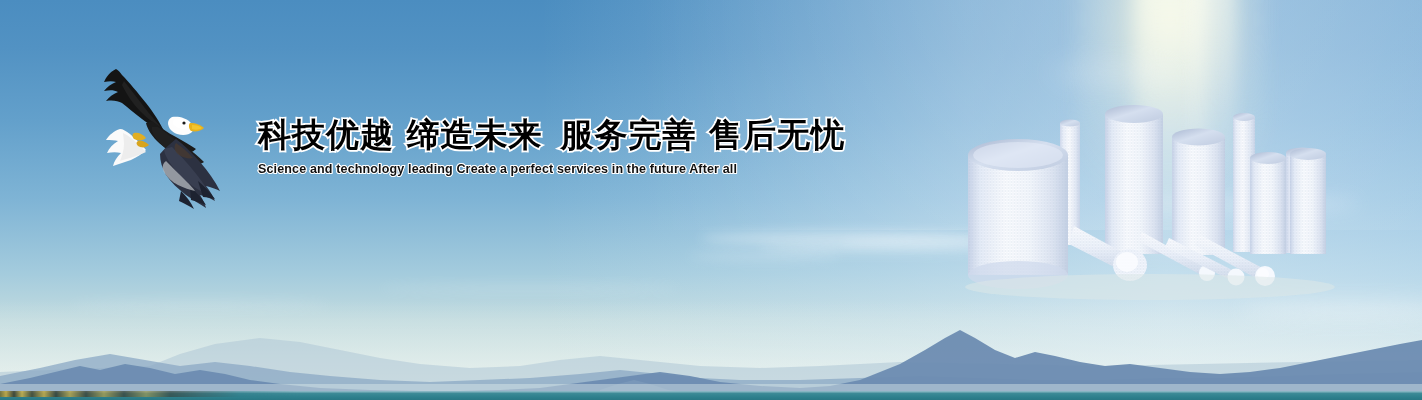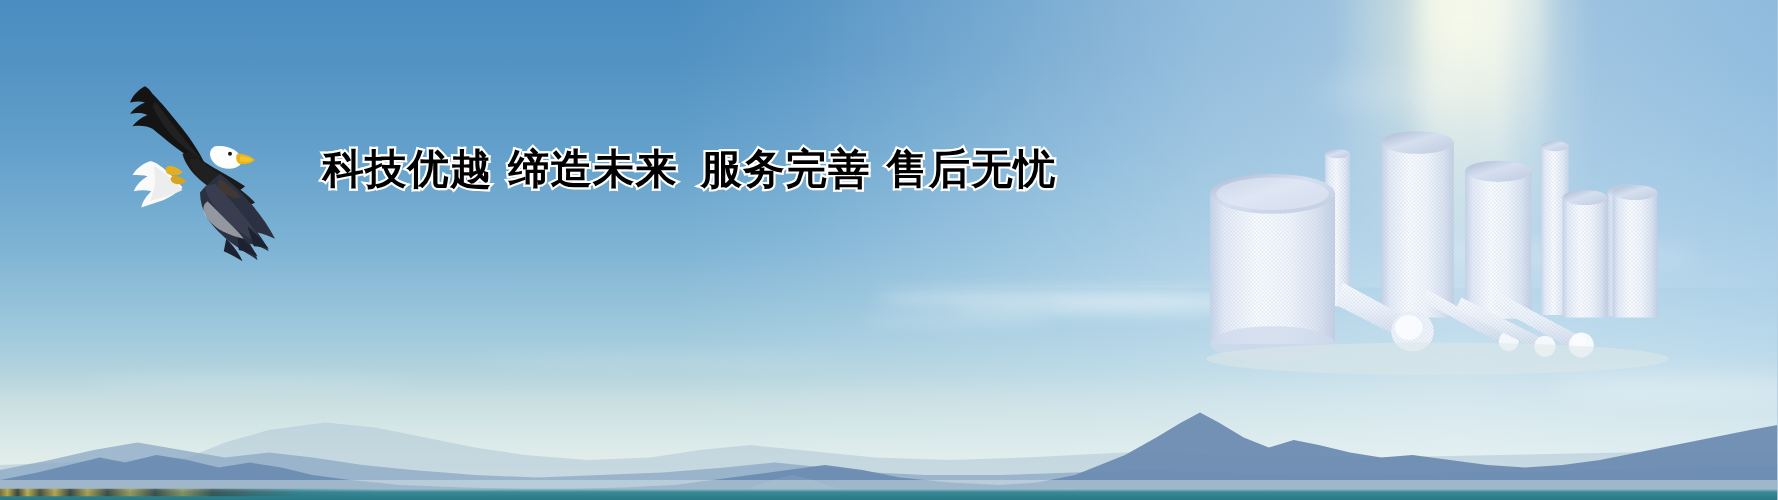--- a/index.html
+++ b/index.html
@@ -383,15 +383,16 @@
       </g>
 
       <ellipse cx="200" cy="192" rx="185" ry="13" fill="#dce8e8" opacity="0.55"></ellipse>
     </svg>
   </div>
 
   <div class="text-block">
     <div class="headline">
       <span>科技优越 缔造未来</span><span class="gap"></span><span>服务完善 售后无忧</span>
     </div>
+    <div class="subline">Science and technology leading Create a perfect services in the future After all</div>
   </div>
 
 </div>
 
 </body></html>

